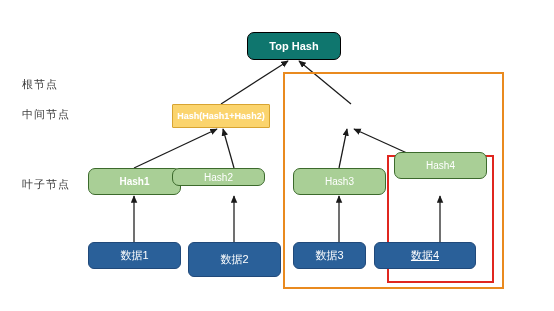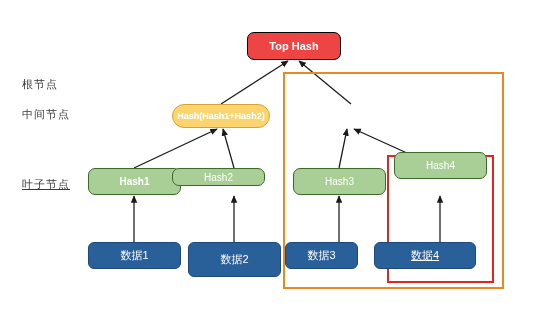--- a/index.html
+++ b/index.html
@@ -26,30 +26,30 @@
     position: absolute;
     display: flex;
     align-items: center;
     justify-content: center;
     box-sizing: border-box;
     color: #ffffff;
     text-align: center;
     white-space: nowrap;
   }
   .node-top {
-    background: #ef4444;
+    background: #0f766e;
     border: 1px solid #000000;
     border-radius: 7px;
     font-size: 11px;
     font-weight: 600;
   }
   .node-mid {
     background: #fbd46d;
     border: 1px solid #d8a431;
-    border-radius: 12px;
+    border-radius: 1px;
     font-size: 9px;
     font-weight: 600;
     text-shadow: 0 0 1px rgba(255,255,255,0.35);
   }
   .node-leaf {
     background: #a9cf96;
     border: 1.2px solid #3c6a2c;
     border-radius: 7px;
     font-size: 10px;
   }
@@ -98,29 +98,29 @@
         <line x1="339" y1="242" x2="339" y2="196" marker-end="url(#arrowhead)"></line>
         <line x1="440" y1="242" x2="440" y2="196" marker-end="url(#arrowhead)"></line>
       </g>
   </svg>
 
   <div class="region region-orange" style="left: 283px; top: 72px; width: 221px; height: 217px; border-color: rgb(233, 138, 31);"></div>
   <div class="region region-red" style="left: 387px; top: 155px; width: 107px; height: 128px; border-color: rgb(224, 38, 31);"></div>
 
   <div class="row-label" style="left: 22px; top: 41px; margin-top: 36px;">根节点</div>
   <div class="row-label" style="left: 22px; top: 107px; font-family: Liberation Serif, serif;">中间节点</div>
-  <div class="row-label" style="left: 22px; top: 177px; text-decoration: underline;">叶子节点</div>
+  <div class="row-label" style="left: 22px; top: 177px;">叶子节点</div>
 
   <div class="node node-top" style="left: 247px; top: 32px; width: 94px; height: 28px;">Top Hash</div>
 
   <div class="node node-mid" style="left: 172px; top: 104px; width: 98px; height: 24px;">Hash(Hash1+Hash2)</div>
 
   <div class="node node-leaf" style="left: 88px; top: 168px; width: 93px; height: 27px; font-weight: bold;">Hash1</div>
   <div class="node node-leaf" style="left: 172px; top: 168px; width: 93px; height: 18px;">Hash2</div>
   <div class="node node-leaf" style="left: 293px; top: 168px; width: 93px; height: 27px;">Hash3</div>
   <div class="node node-leaf" style="left: 394px; top: 152px; width: 93px; height: 27px;">Hash4</div>
 
   <div class="node node-data" style="left: 88px; top: 242px; width: 93px; height: 27px;">数据1</div>
   <div class="node node-data" style="left: 188px; top: 242px; width: 93px; height: 35px;">数据2</div>
-  <div class="node node-data" style="left: 285px; top: 242px; width: 73px; height: 27px;">数据3</div>
+  <div class="node node-data" style="left: 293px; top: 242px; width: 73px; height: 27px;">数据3</div>
   <div class="node node-data" style="left: 374px; top: 242px; width: 102px; height: 27px; text-decoration: underline;">数据4</div>
 
 </div>
 
 </body></html>

